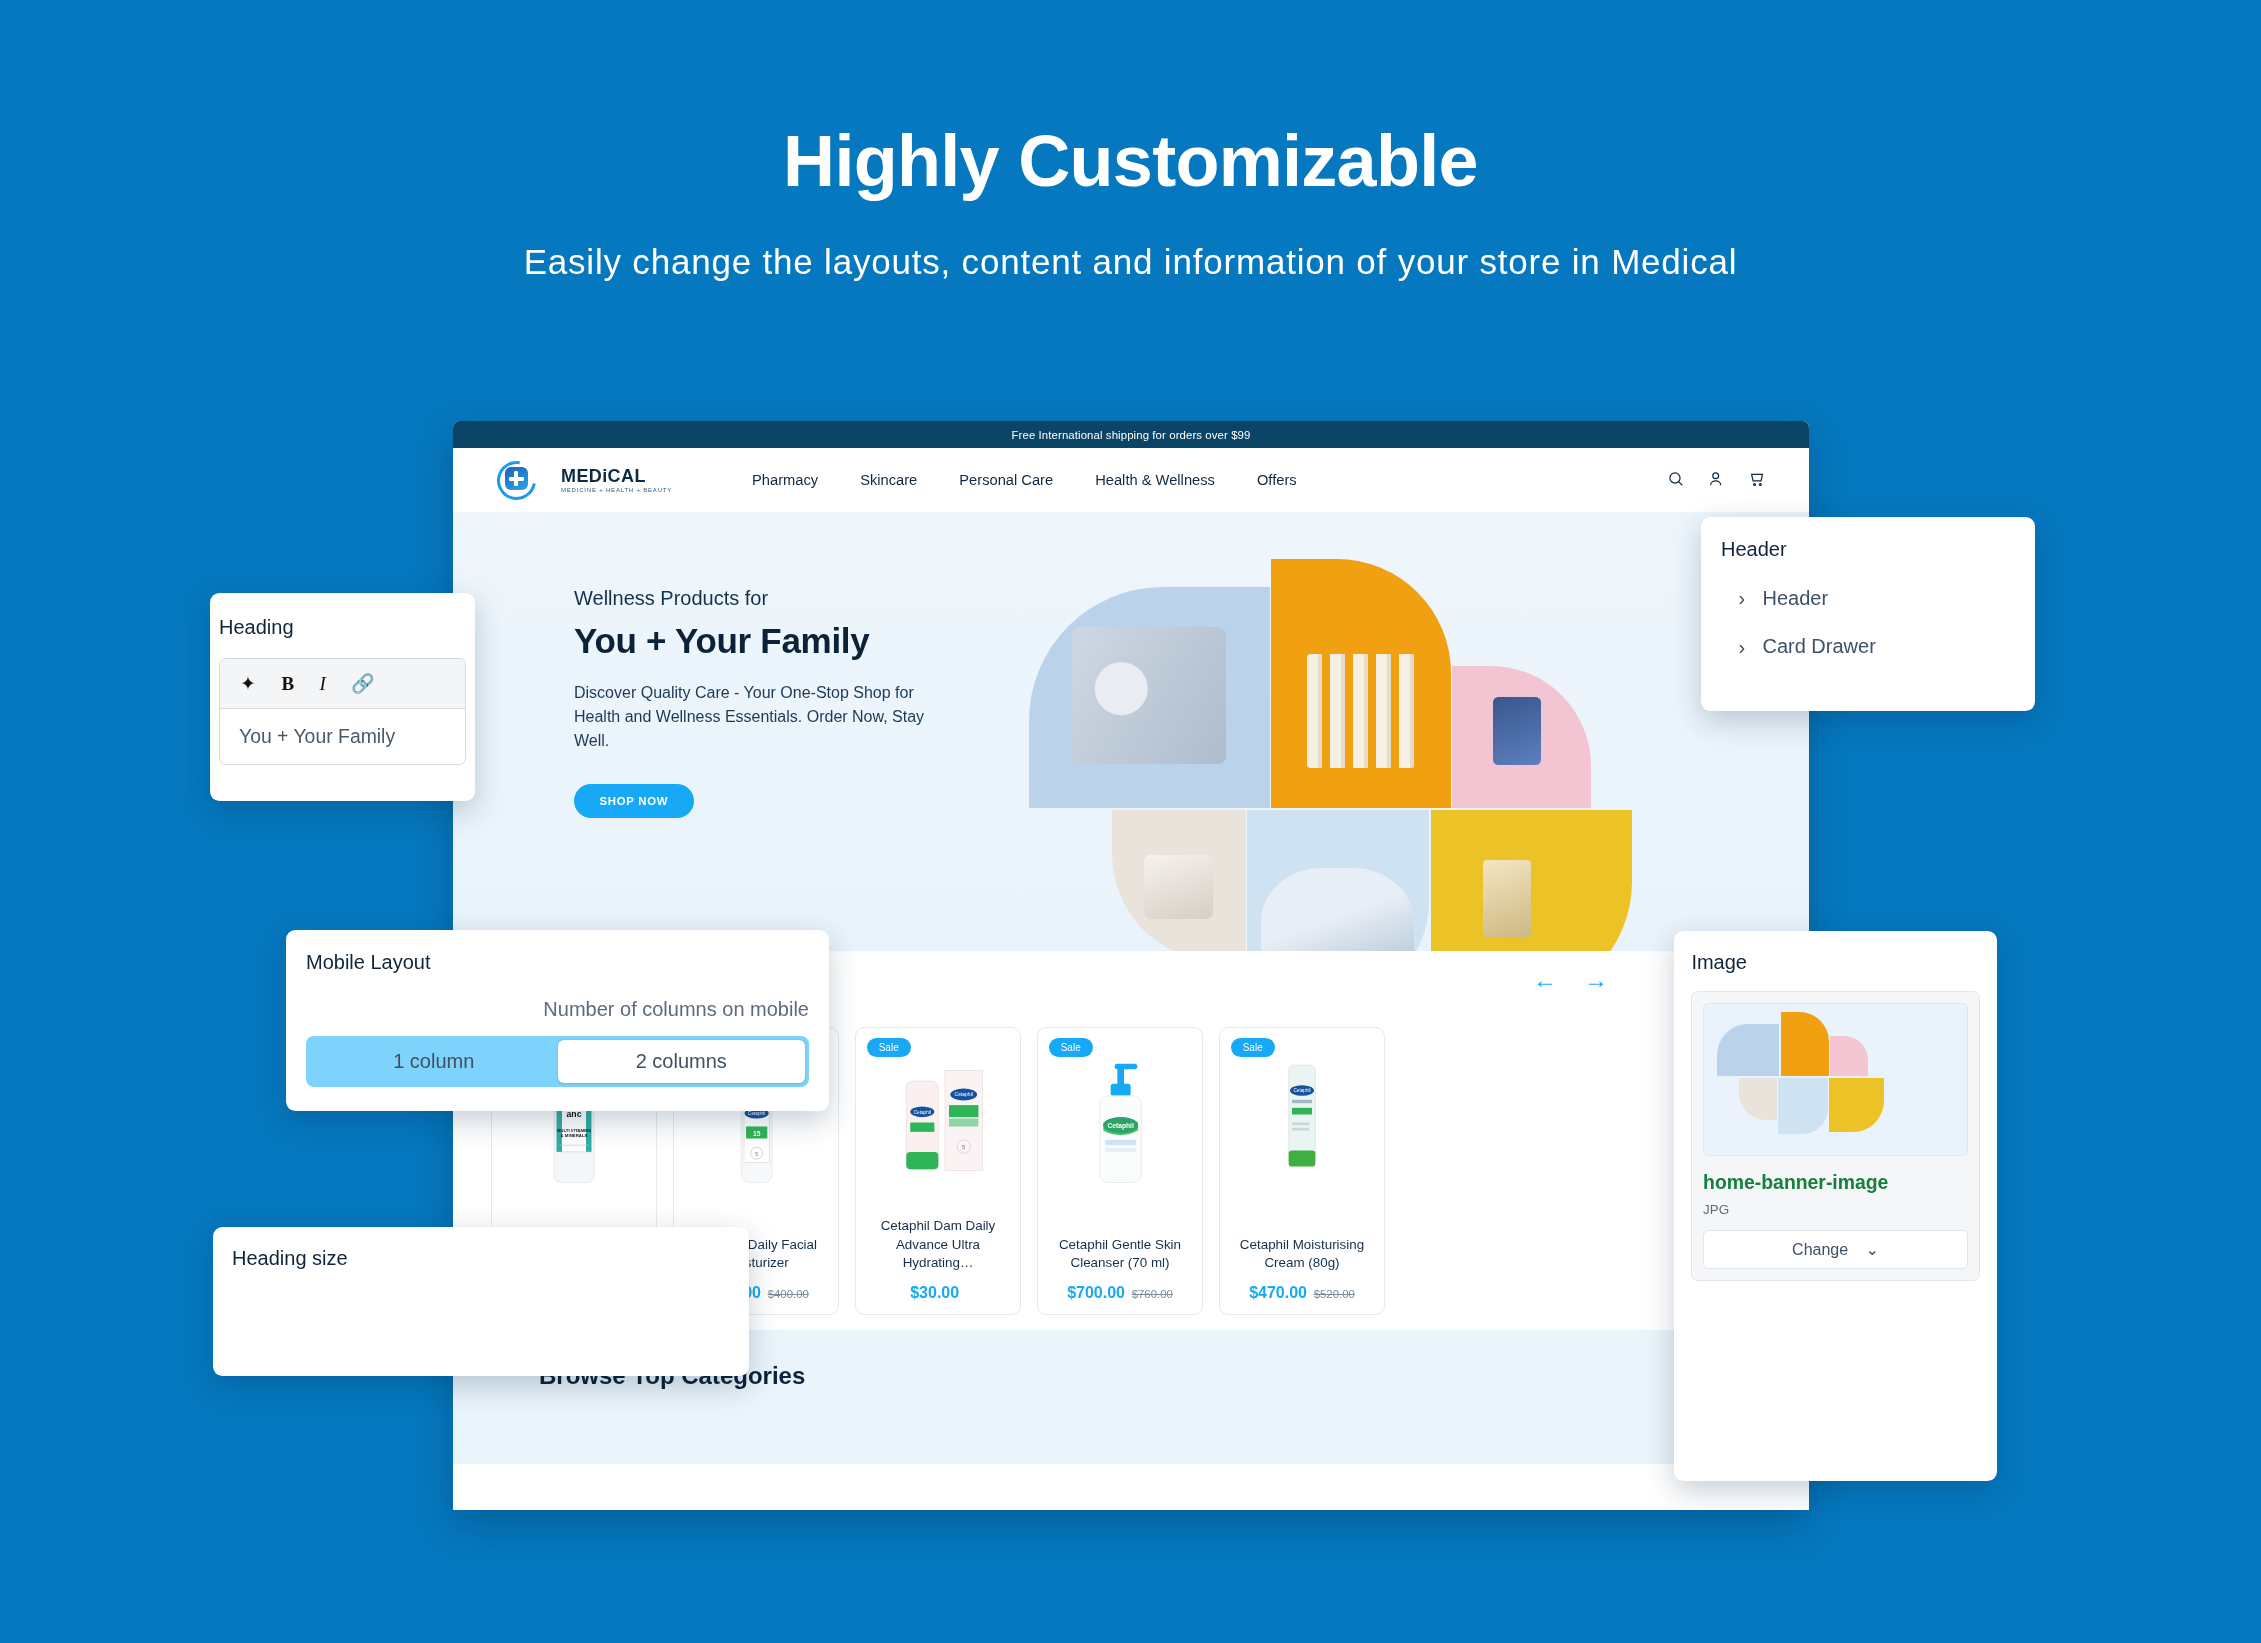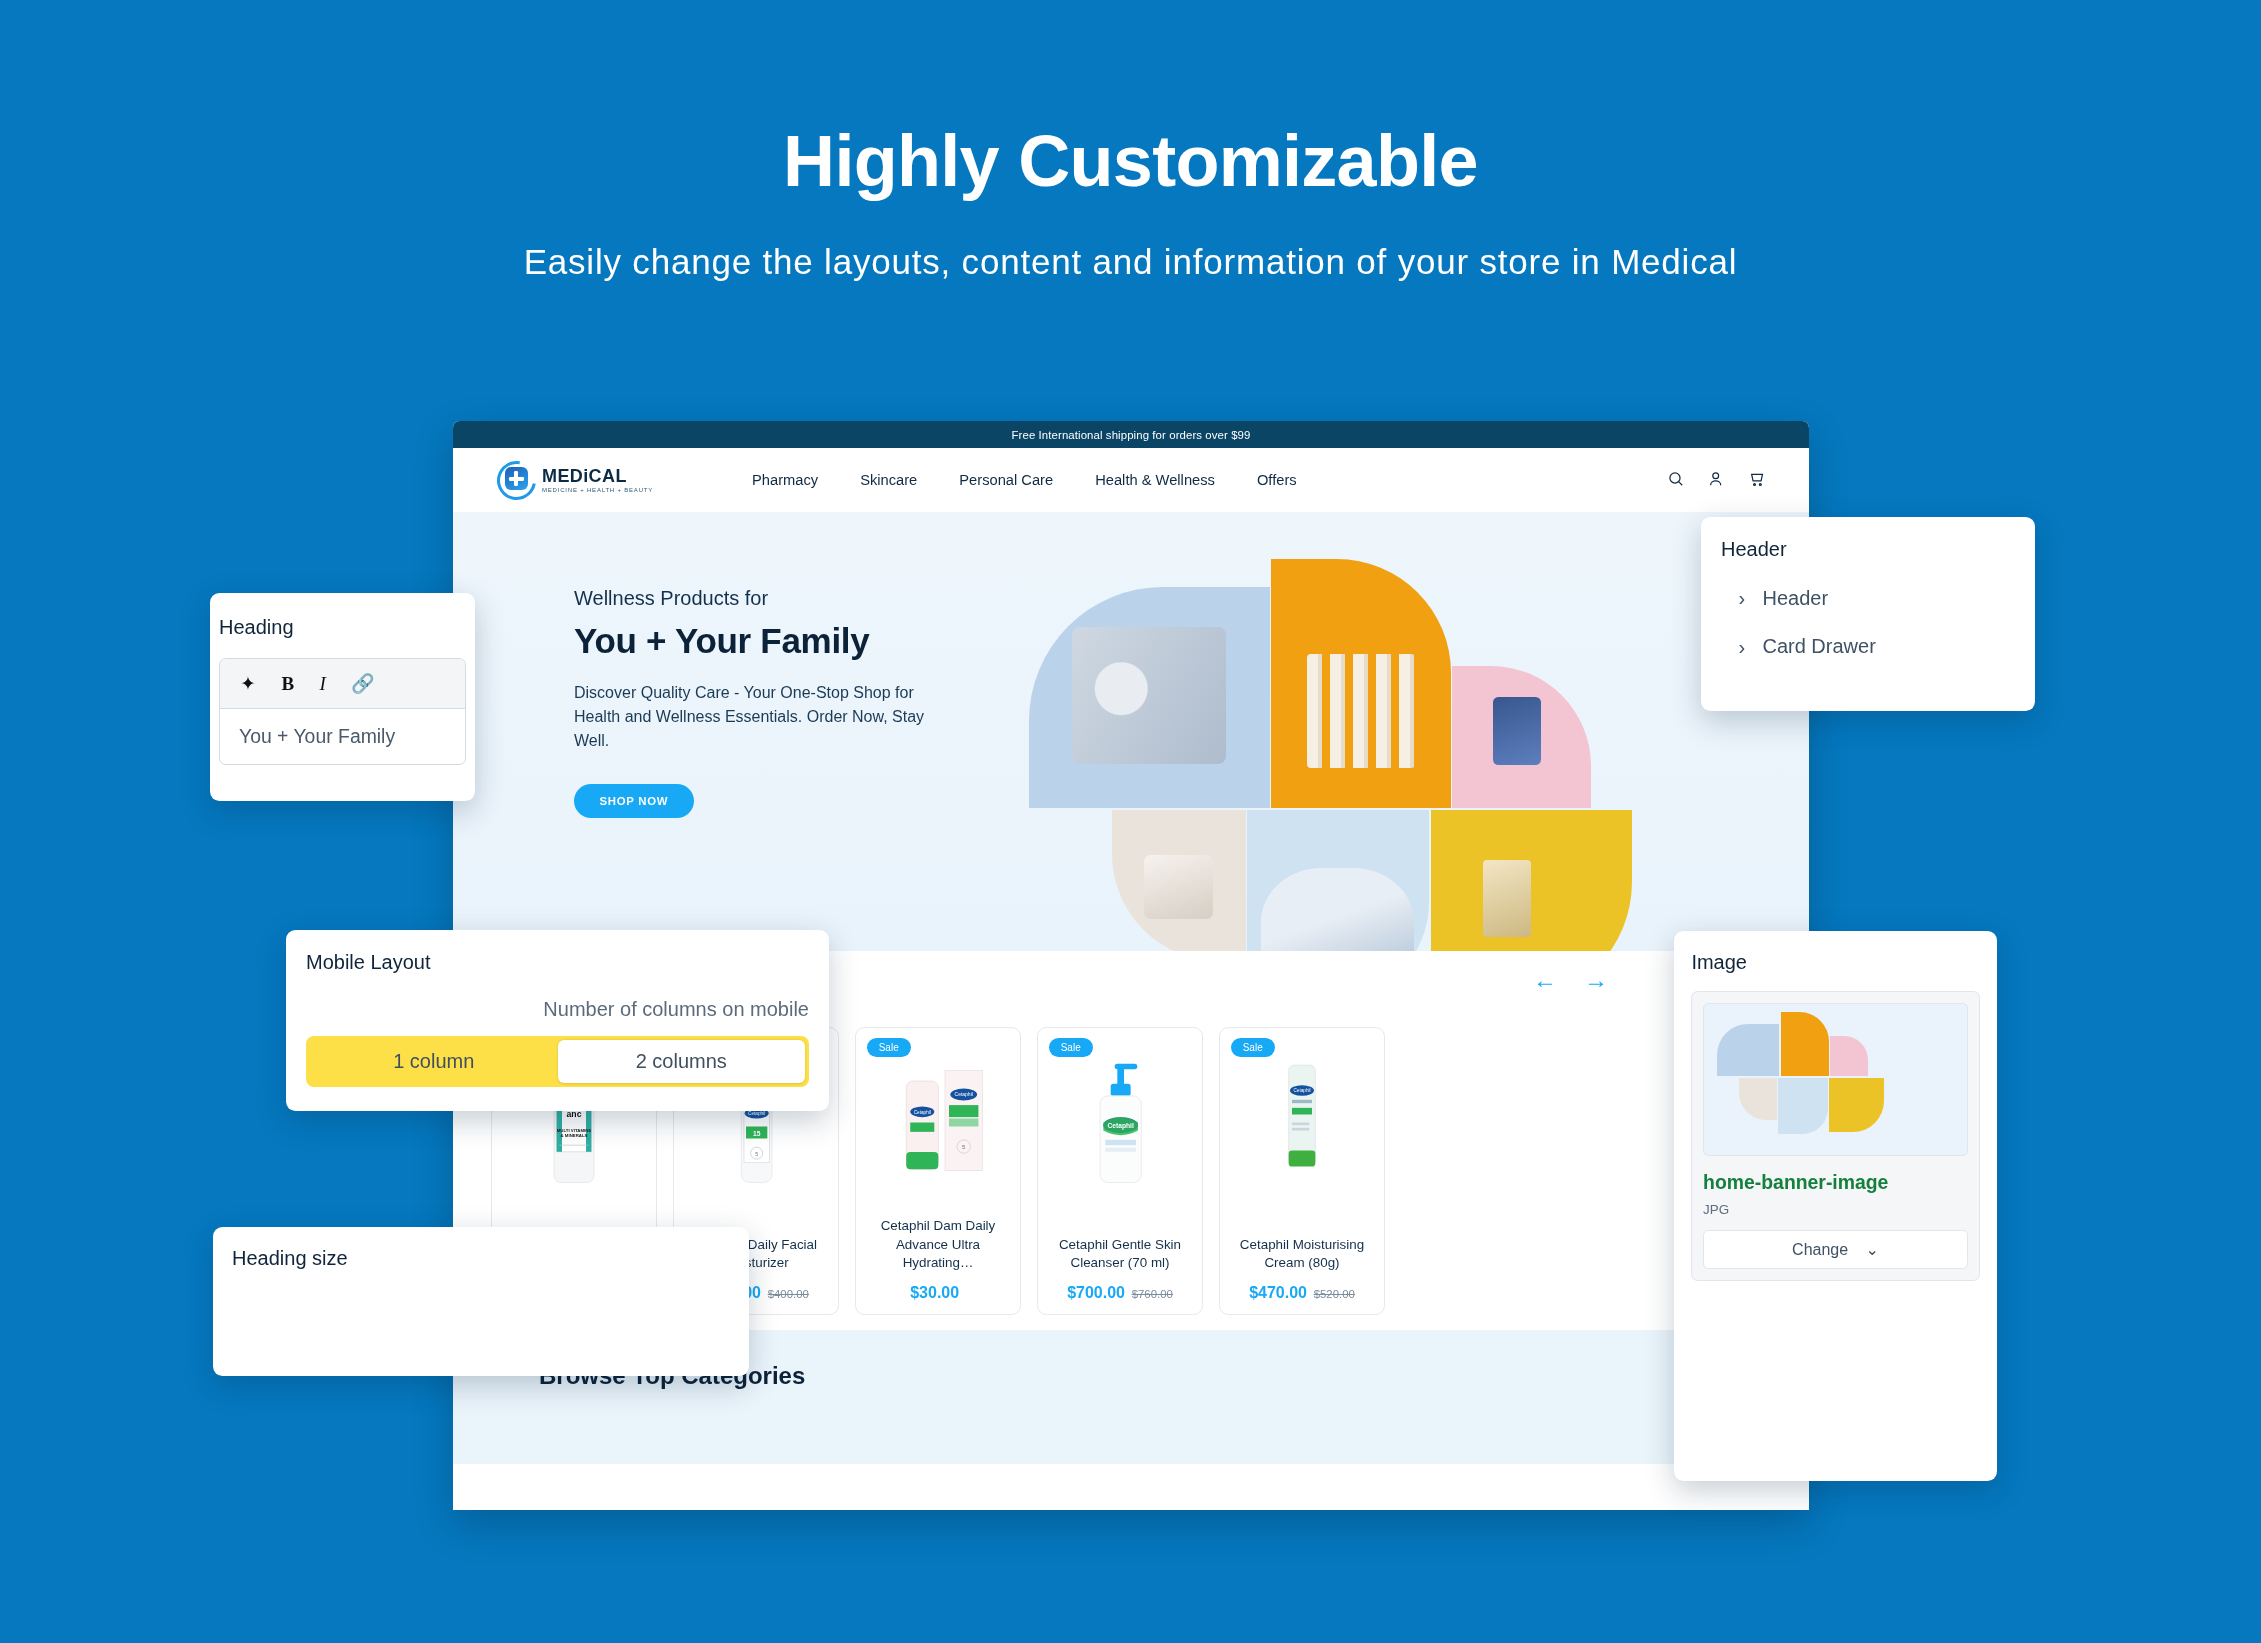--- a/index.html
+++ b/index.html
@@ -36,21 +36,21 @@
   .announce {
     height: 27px; background: #0A4566;
     display: flex; align-items: center; justify-content: center;
   }
   .announce span { color:#fff; font-size: 11.4px; letter-spacing:0.1px; }
 
   .navbar {
     height: 64px; background:#fff;
     display:flex; align-items:center; padding: 0 44px;
   }
-  .brand { display:flex; align-items:center; gap:6px; width: 255px; }
+  .brand { display:flex; align-items:center; gap:25px; width: 255px; }
   .logo-mark { position:relative; width:39px; height:39px; flex:none; }
   .logo-mark .ring {
     position:absolute; inset:0; border:3.3px solid #1E9BE8;
     border-radius:50%; border-right-color: transparent; transform: rotate(-35deg);
   }
   .logo-mark .cross {
     position:absolute; left:8px; top:6.7px; width:23px; height:23px;
     background: linear-gradient(150deg,#1f5fb5,#2aa6ef);
     border-radius: 6px;
   }
@@ -157,21 +157,21 @@
     display:flex; align-items:center; gap:25.5px; padding: 0 20px;
   }
   .rt-toolbar .ti { font-size:19px; color:#111; line-height:1; }
   .rt-toolbar .ti.b { font-weight:800; font-family:"Liberation Serif",serif; }
   .rt-toolbar .ti.i { font-style:italic; font-family:"Liberation Serif",serif; }
   .rt-value { padding: 16px 19px; font-size:19.4px; color:#4A5A6A; }
 
   #panel-mobile { left: 286px; top: 930px; width: 543px; height: 181px; padding: 21.4px 20px; }
   .field-label { font-size:20px; color:#5C6B7C; margin-top: 24px; text-align: right; }
   .seg {
-    margin-top: 14.7px; background:#fde047; border-radius:8px; padding:4px;
+    margin-top: 14.7px; background:#7dd3fc; border-radius:8px; padding:4px;
     display:flex; height: 51px;
   }
   .seg-opt {
     flex:1; display:flex; align-items:center; justify-content:center;
     font-size:20px; color:#40505F; border-radius:6px; cursor:pointer;
   }
   .seg-opt.active { background:#fff; box-shadow: 0 0.7px 2.7px rgba(0,0,0,.14); }
 
   #panel-hsize { left: 213px; top: 1227px; width: 536px; height: 149px; padding: 20px 19px; }
 

